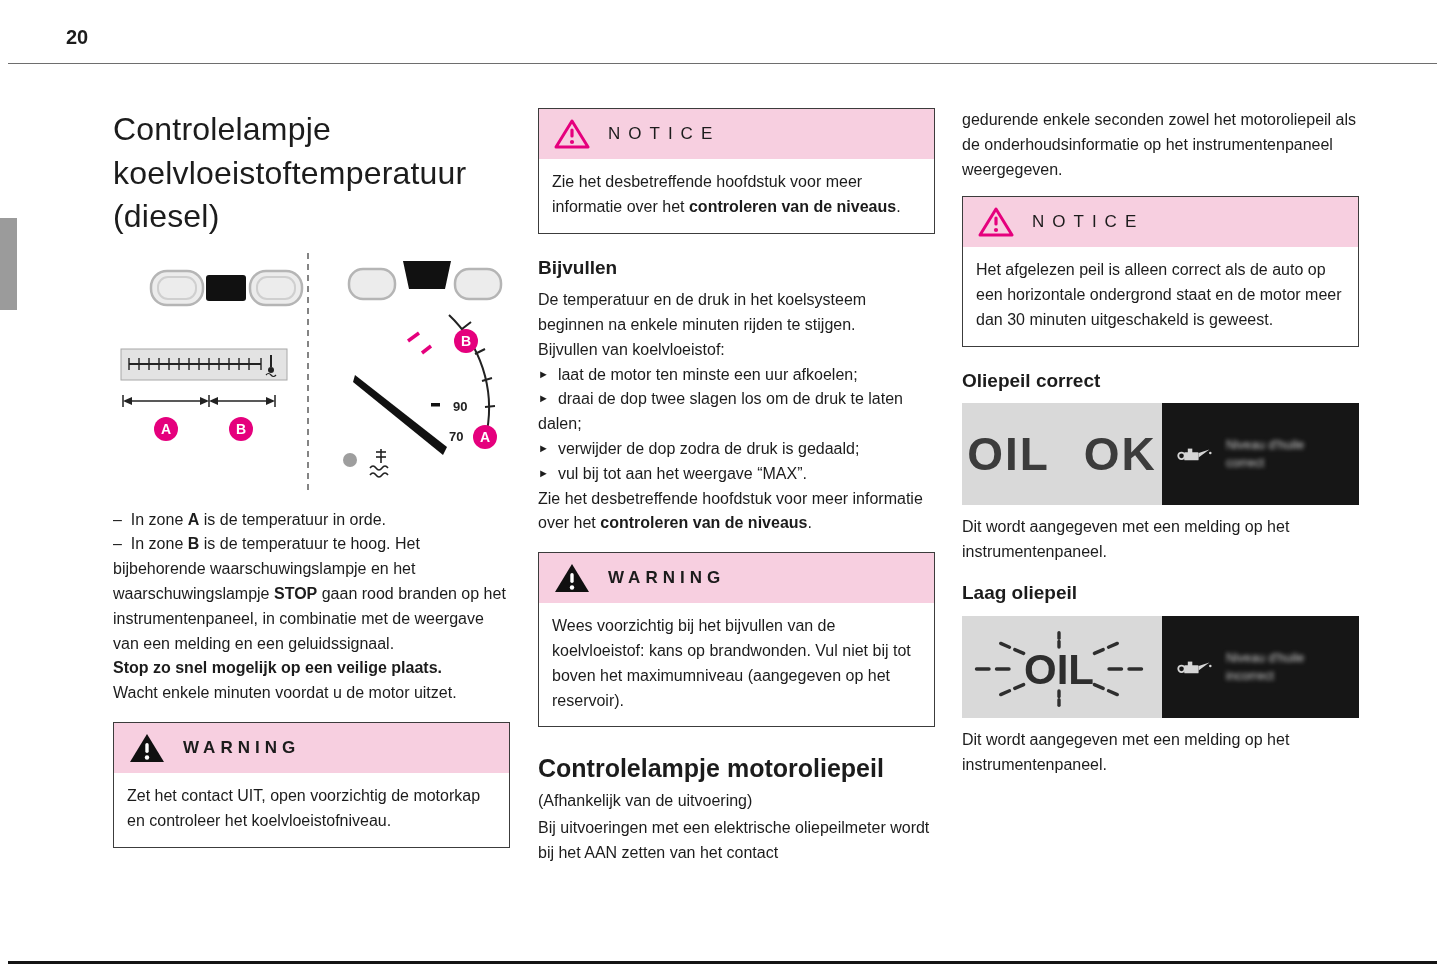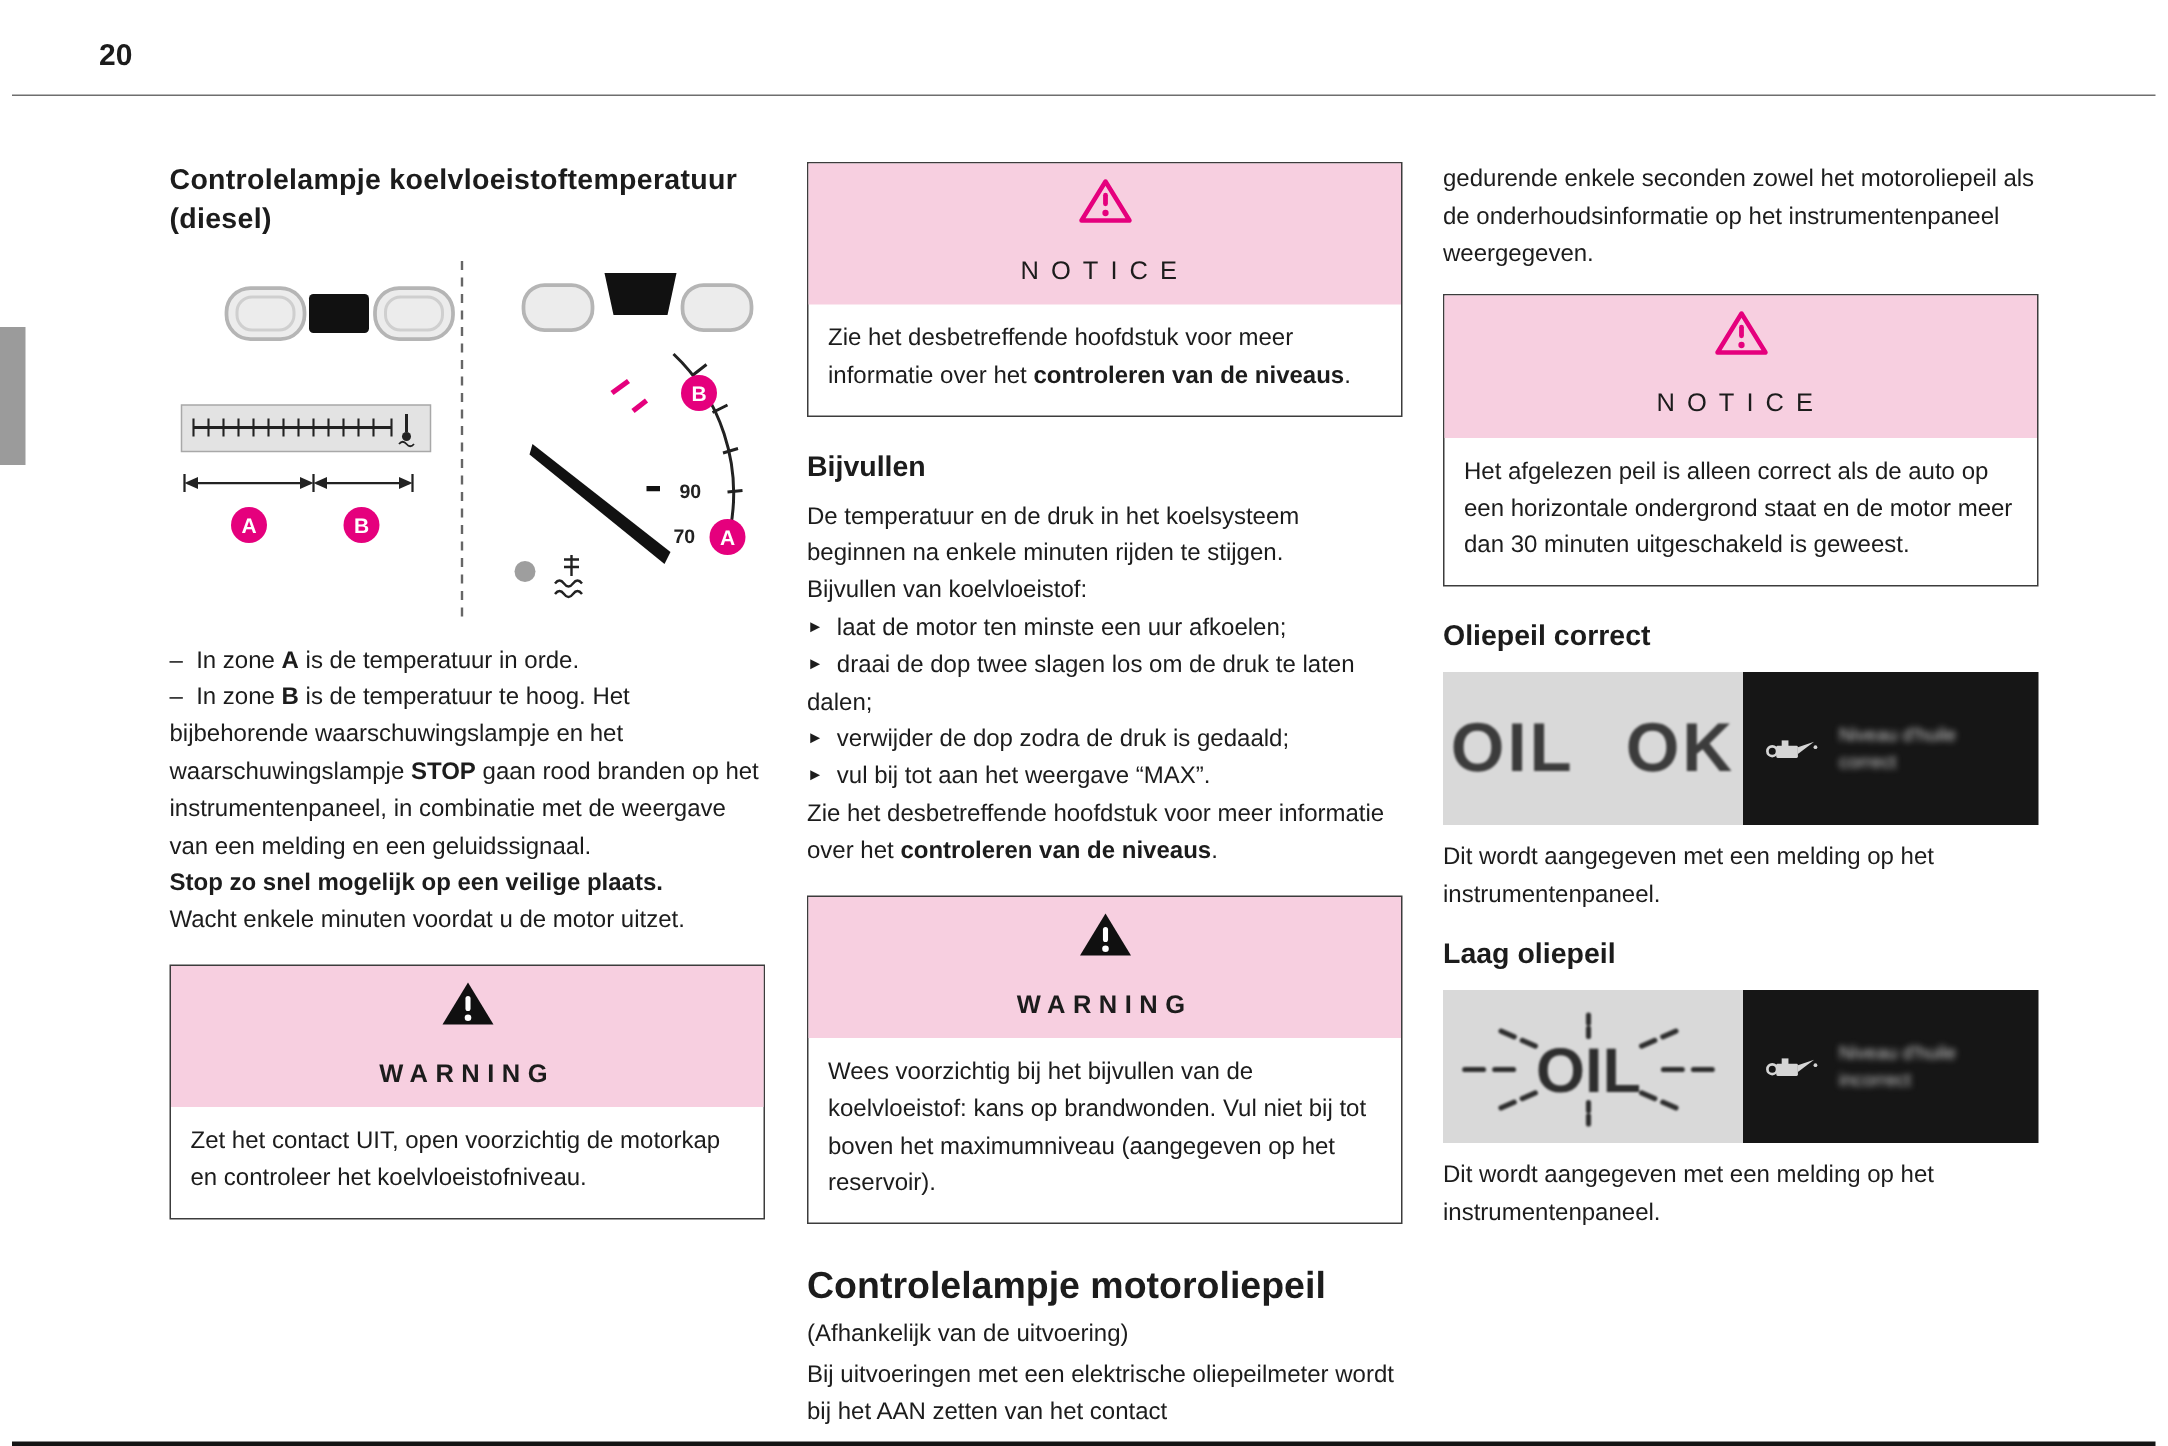--- a/index.html
+++ b/index.html
@@ -12,30 +12,30 @@
   .page-number { position: absolute; left: 66px; top: 26px; font-size: 20px; font-weight: bold; }
   .top-rule { position: absolute; left: 8px; right: 8px; top: 63px; border-top: 1.5px solid #6e6e6e; }
   .bottom-edge { position: absolute; left: 8px; right: 8px; bottom: 0; height: 3px; background: #141414; }
   .side-tab { position: absolute; left: 0; top: 218px; width: 17px; height: 92px; background: #9b9b9b; }
 
   .col { position: absolute; top: 108px; width: 397px; font-size: 16px; line-height: 1.55; }
   .col1 { left: 113px; }
   .col2 { left: 538px; }
   .col3 { left: 962px; }
 
-  h1.sec { font-size: 19px; line-height: 1.36; font-weight: bold; letter-spacing: 0.2px; margin-bottom: 10px; }
+  h1.sec { font-size: 32px; line-height: 1.36; font-weight: normal; letter-spacing: 0.2px; margin-bottom: 10px; }
   h2.sub { font-size: 19px; font-weight: bold; line-height: 1.3; margin: 22px 0 8px; }
   p { margin: 0; }
   .b { font-weight: bold; }
 
   .diagram-wrap { margin: 6px 0 14px; }
   .diagram-wrap svg { display: block; width: 397px; height: 245px; }
 
   .box { border: 1px solid #3c3c3c; margin-top: 16px; background: #fff; }
-  .box-header { background: var(--notice-pink, #f7cfe0); display: flex; align-items: center; gap: 18px; padding: 9px 15px; flex-direction: column; }
+  .box-header { background: var(--notice-pink, #f7cfe0); display: flex; align-items: center; gap: 18px; padding: 9px 15px; }
   .tri { width: 36px; height: 32px; flex: 0 0 auto; }
   .box-title { font-size: 17px; letter-spacing: 8px; color: #1c1c1c; }
   .box-title.warn { font-weight: bold; letter-spacing: 5px; }
   .box-body { padding: 11px 13px 13px; }
 
   .bullet .marker { font-size: 11px; margin-right: 9px; position: relative; top: -2px; }
 
   .oil-graphic { display: flex; width: 397px; height: 102px; margin: 10px 0 10px; }
   .oil-left { flex: 1 1 50%; background: var(--panel-gray, #d9d9d9); display: flex; align-items: center; justify-content: center; overflow: hidden; text-align: right; }
   .oil-ok-text { font-size: 46px; font-weight: bold; color: #3c3c3c; letter-spacing: 2px; word-spacing: 20px; filter: blur(0.7px); }

